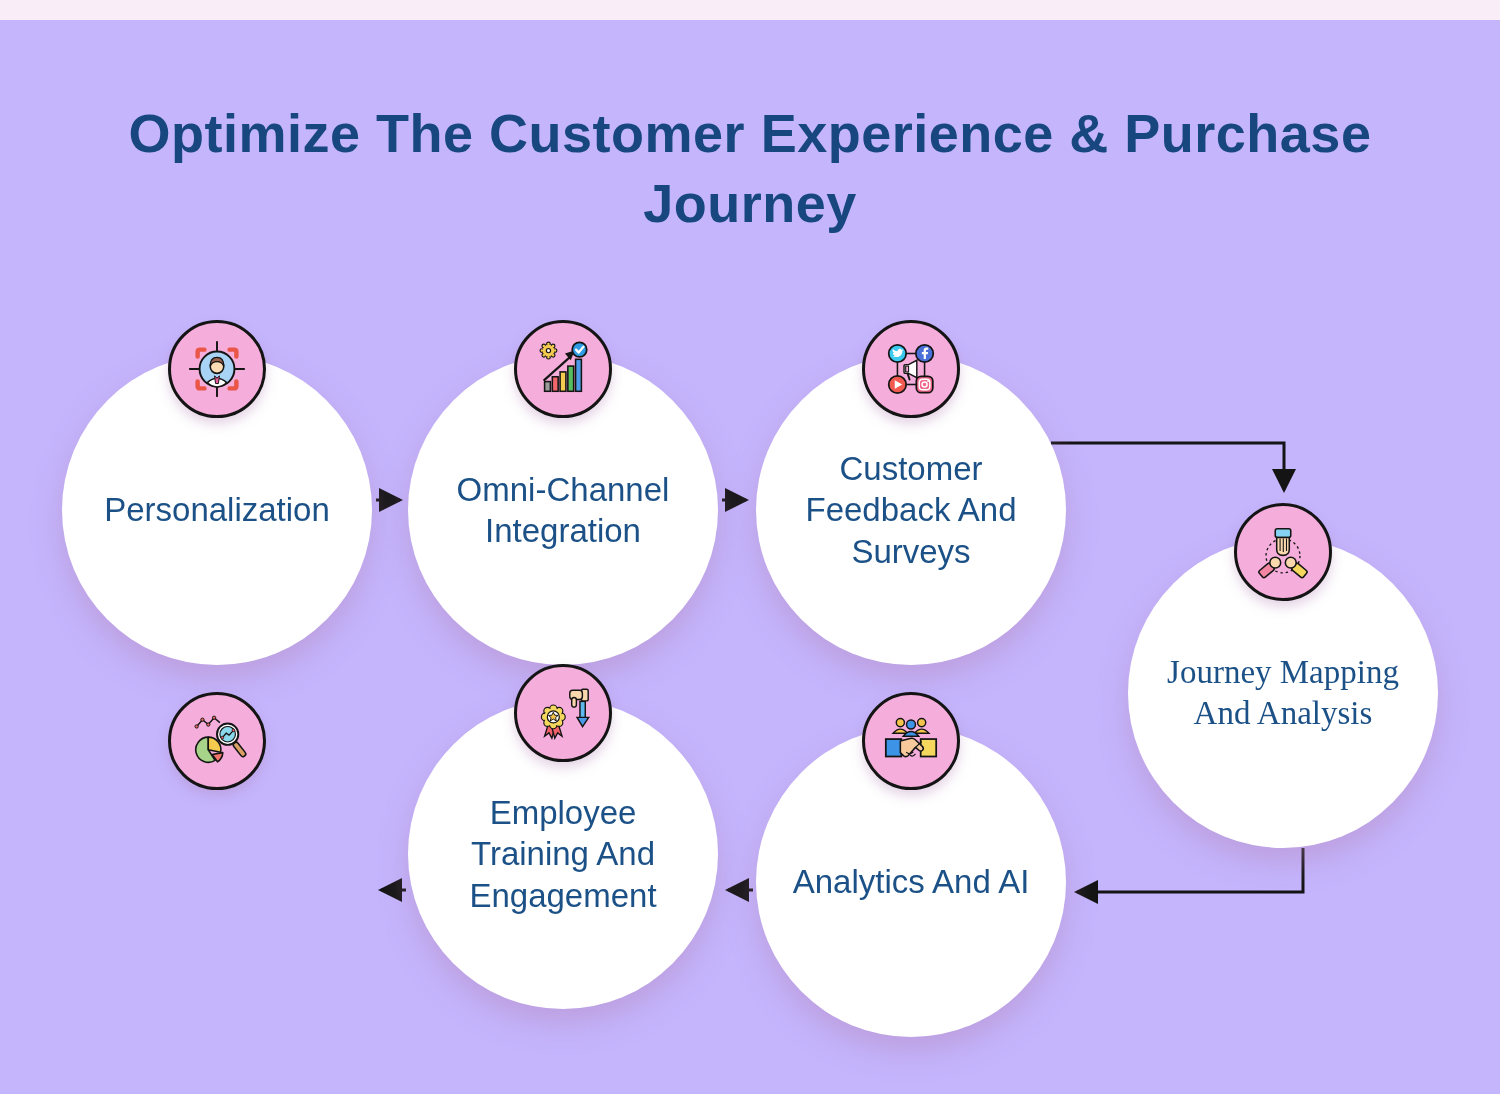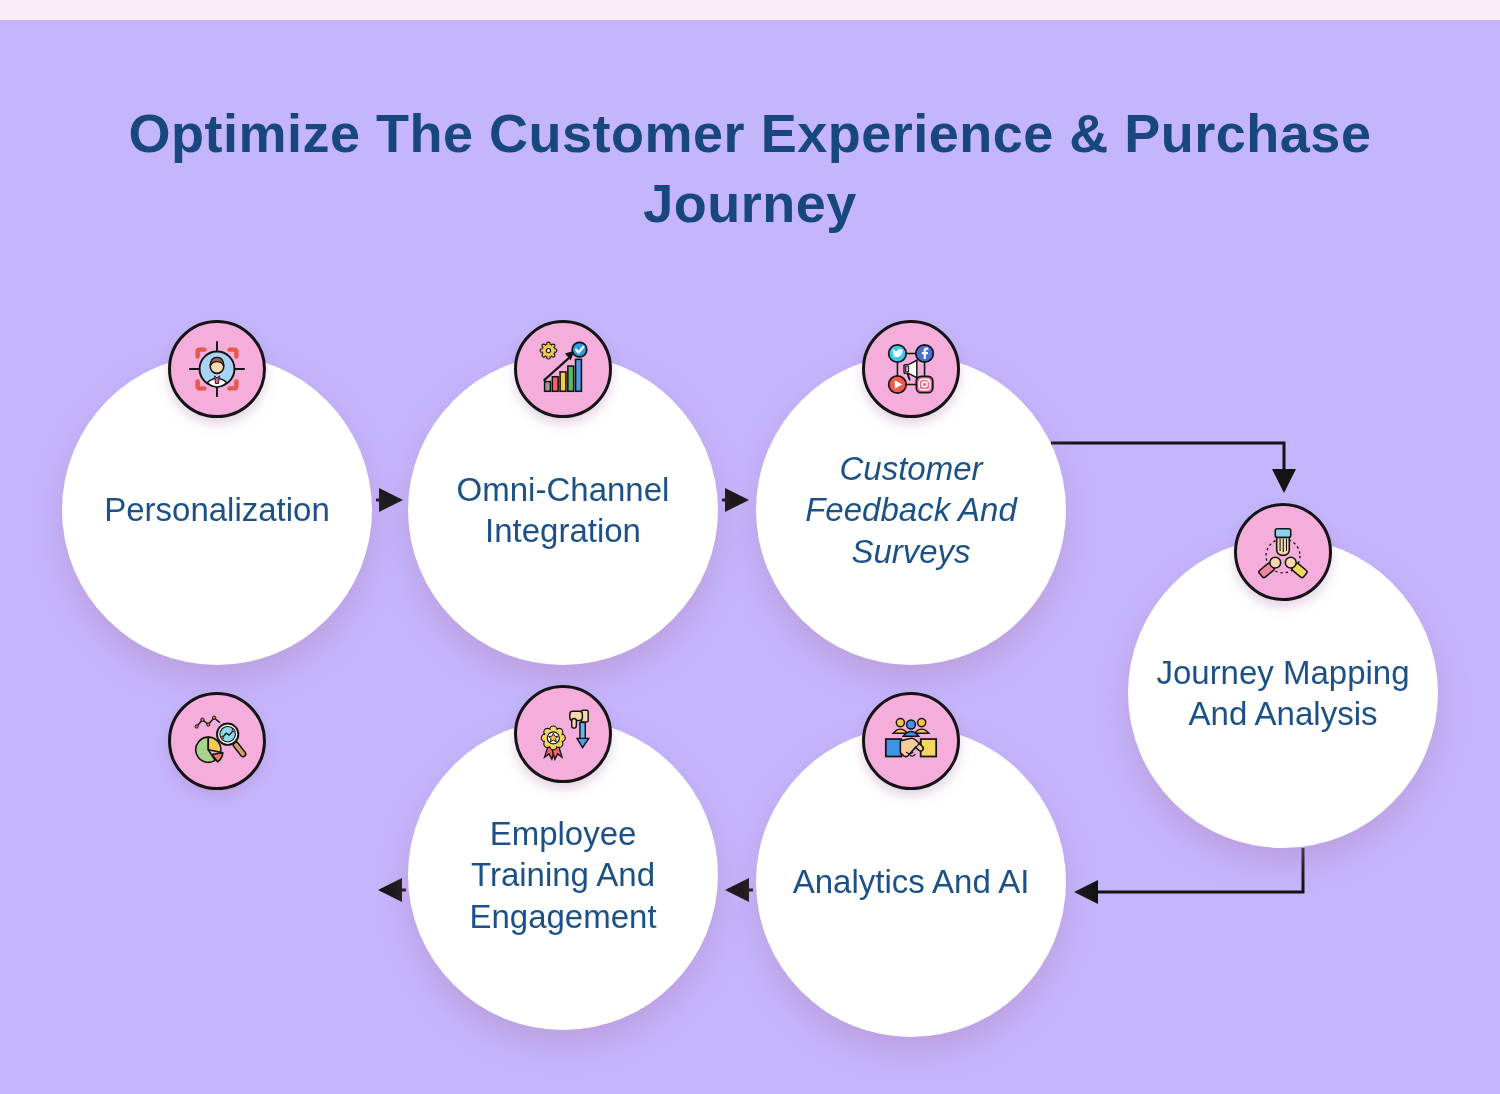--- a/index.html
+++ b/index.html
@@ -9,23 +9,23 @@
          text-align:center;font-size:54px;line-height:1.3;font-weight:700;color:#17477E;
          letter-spacing:.5px;}
   .node{position:absolute;width:310px;height:345px;}
   .circle{position:absolute;left:0;top:35px;width:310px;height:310px;border-radius:50%;
           background:#FFFFFF;box-shadow:0 14px 30px rgba(178,129,180,.42);
           display:flex;align-items:center;justify-content:center;text-align:center;}
   .label{color:#1C5187;font-size:33px;line-height:1.25;font-weight:500;max-width:256px;}
   .badge{position:absolute;left:106px;top:0;width:92px;height:92px;border-radius:50%;
          background:#F5AEDB;border:3px solid #141414;display:flex;align-items:center;
          justify-content:center;box-shadow:0 6px 12px rgba(178,129,180,.35);}
-  .n1{left:62px;top:300px;}  .n2{left:408px;top:300px;} .n3{left:756px;top:300px;font-style:italic;}
-  .n4{left:1128px;top:483px;}
-  .n5{left:756px;top:672px;} .n6{left:408px;top:665px;} .n7{left:62px;top:672px;}
+  .n1{left:62px;top:300px;}  .n2{left:408px;top:300px;} .n3{left:756px;top:300px;}
+  .n4{left:1128px;top:483px;font-family:Liberation Serif, serif;}
+  .n5{left:756px;top:672px;} .n6{left:408px;top:644px;} .n7{left:62px;top:672px;}
   .connectors{position:absolute;left:0;top:0;width:1500px;height:1094px;pointer-events:none;}
   .bottom-bar{position:absolute;left:0;bottom:0;width:100%;height:4px;background:#15151F;}
 </style>
 </head>
 <body>
 
 <div class="stage">
 
   <div class="title">Optimize The Customer Experience &amp; Purchase Journey</div>
 

